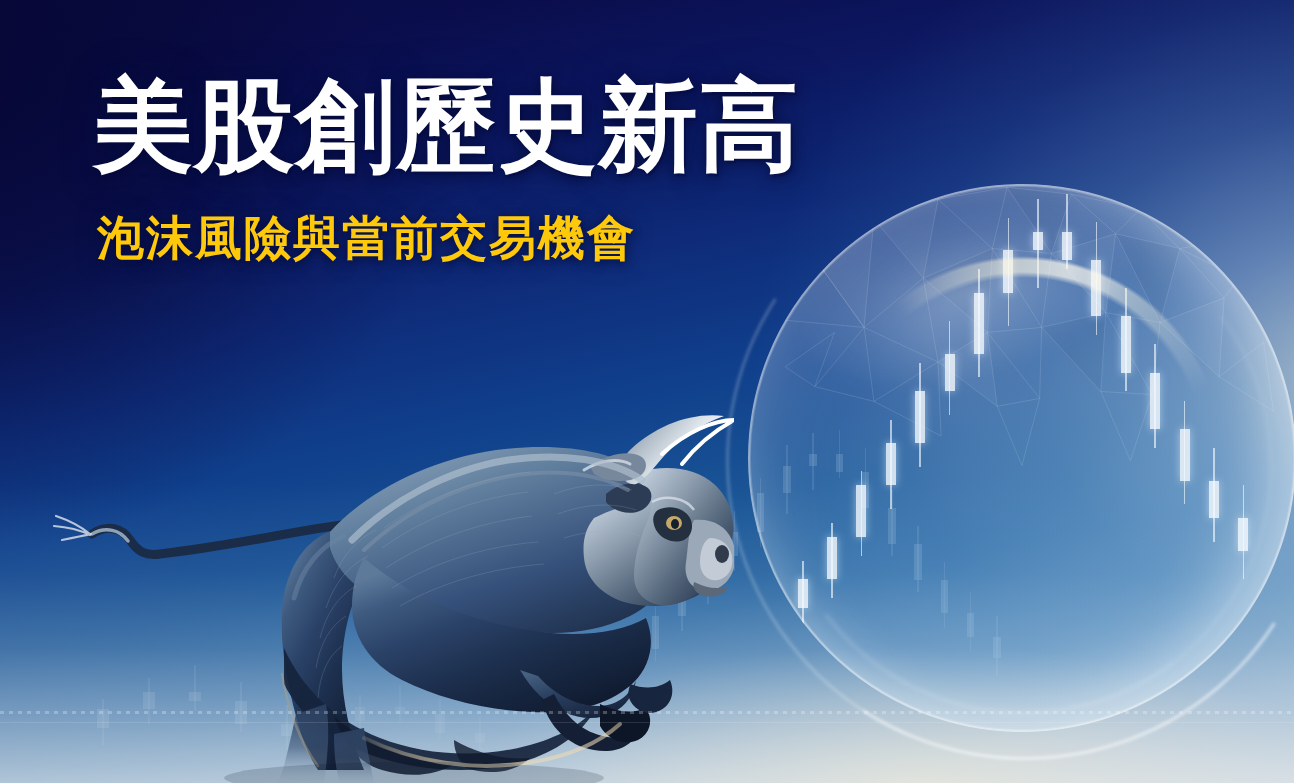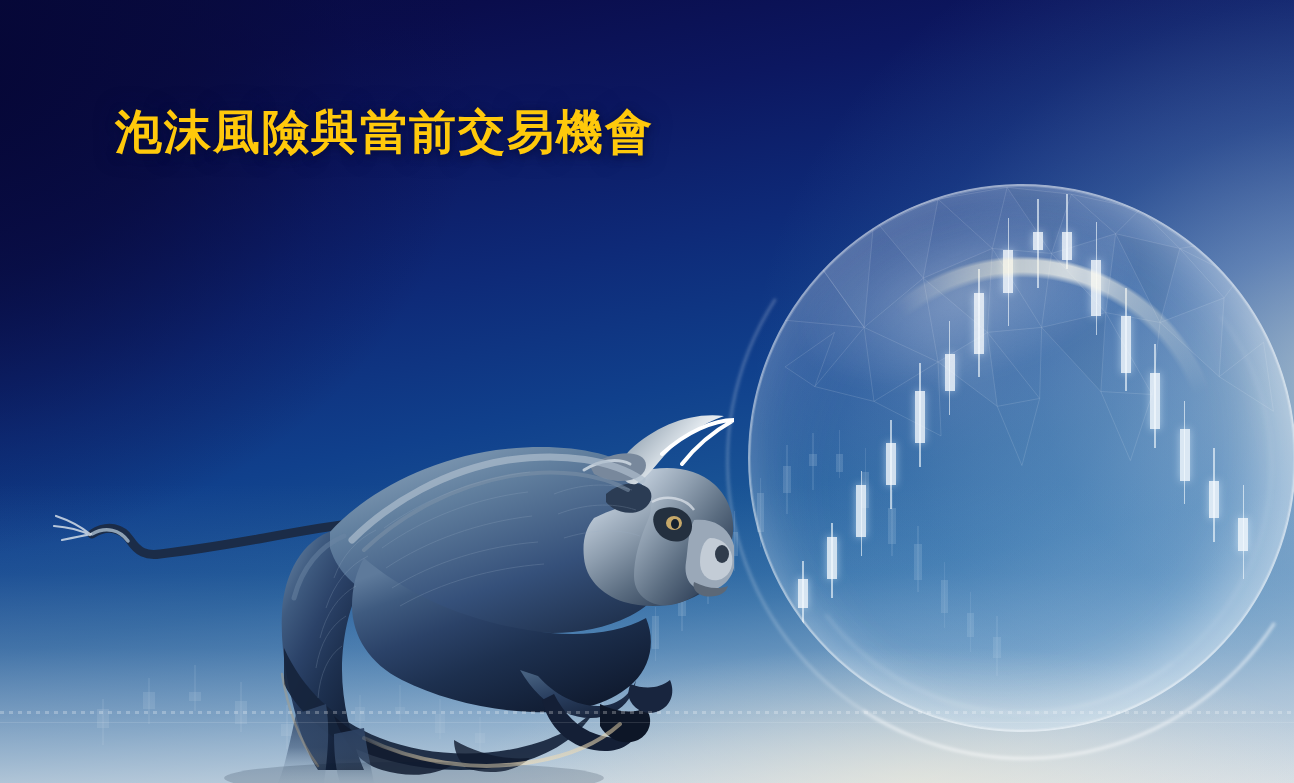--- a/index.html
+++ b/index.html
@@ -230,21 +230,21 @@
     font-weight: 700;
     color: #ffffff;
     letter-spacing: 1px;
     white-space: nowrap;
     text-shadow:
       0 2px 14px rgba(4,8,52,0.85),
       0 0 34px rgba(10,20,80,0.55),
       2px 3px 0 rgba(6,10,56,0.30);
   }
   .subhead {
-    margin: 34px 0 0 22px;
+    margin: 34px 0 0 4px;
     font-size: 47px;
     line-height: 1.1;
     font-weight: 700;
     color: #FFC90B;
     letter-spacing: 2px;
     white-space: nowrap;
     text-shadow:
       0 2px 10px rgba(4,8,52,0.80),
       0 0 22px rgba(12,24,86,0.50);
   }
@@ -555,16 +555,17 @@
       <path d="M248,276 C254,312 266,344 284,368" fill="none" stroke="#b8a37c" stroke-width="2.5" stroke-linecap="round" opacity="0.40"></path>
 
       <ellipse cx="380" cy="380" rx="190" ry="16" fill="#0d1a30" opacity="0.18"></ellipse>
     </svg>
   </div>
 
   <div class="horizon"></div>
   <div class="horizon2"></div>
 
   <div class="text-block">
+    <h1 class="headline">美股創歷史新高</h1>
     <h2 class="subhead">泡沫風險與當前交易機會</h2>
   </div>
 
 </div>
 
 </body></html>

